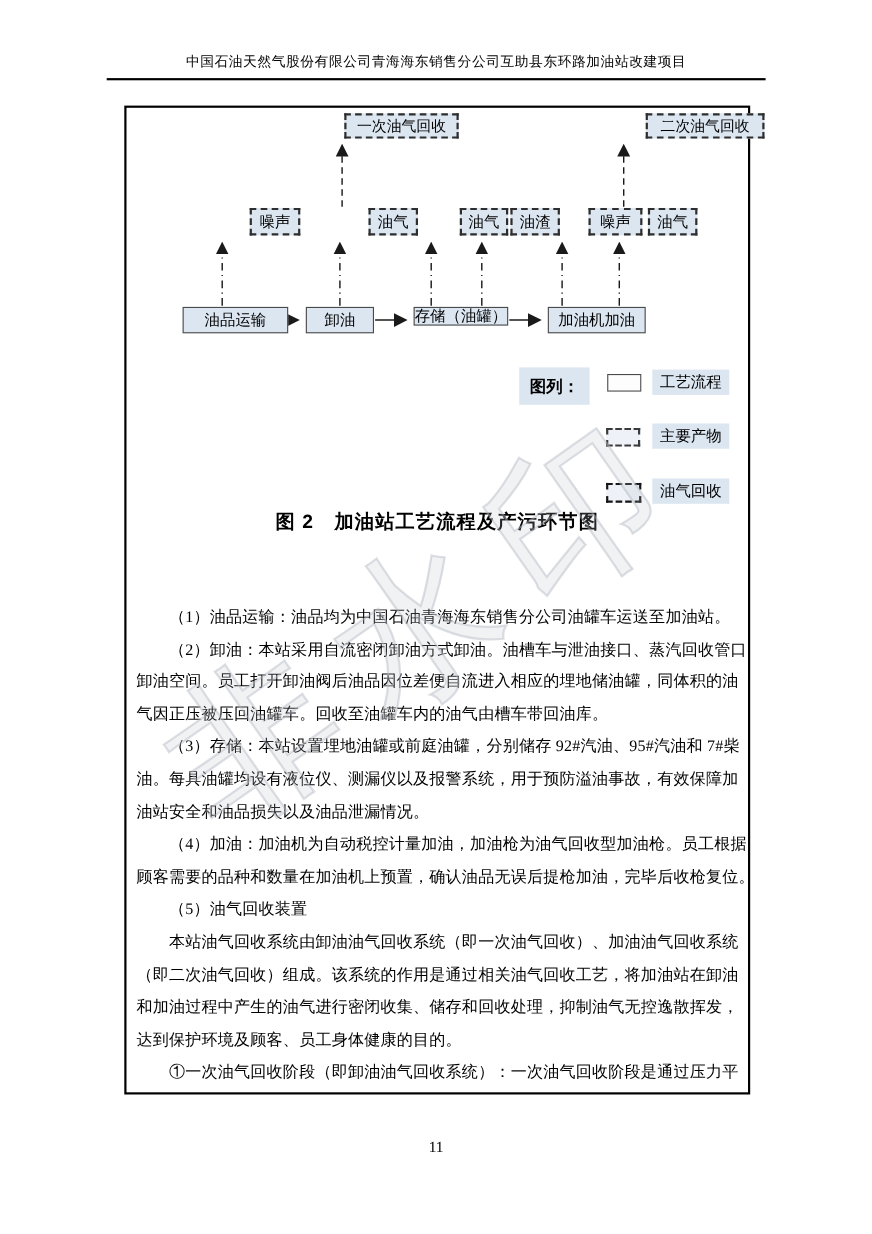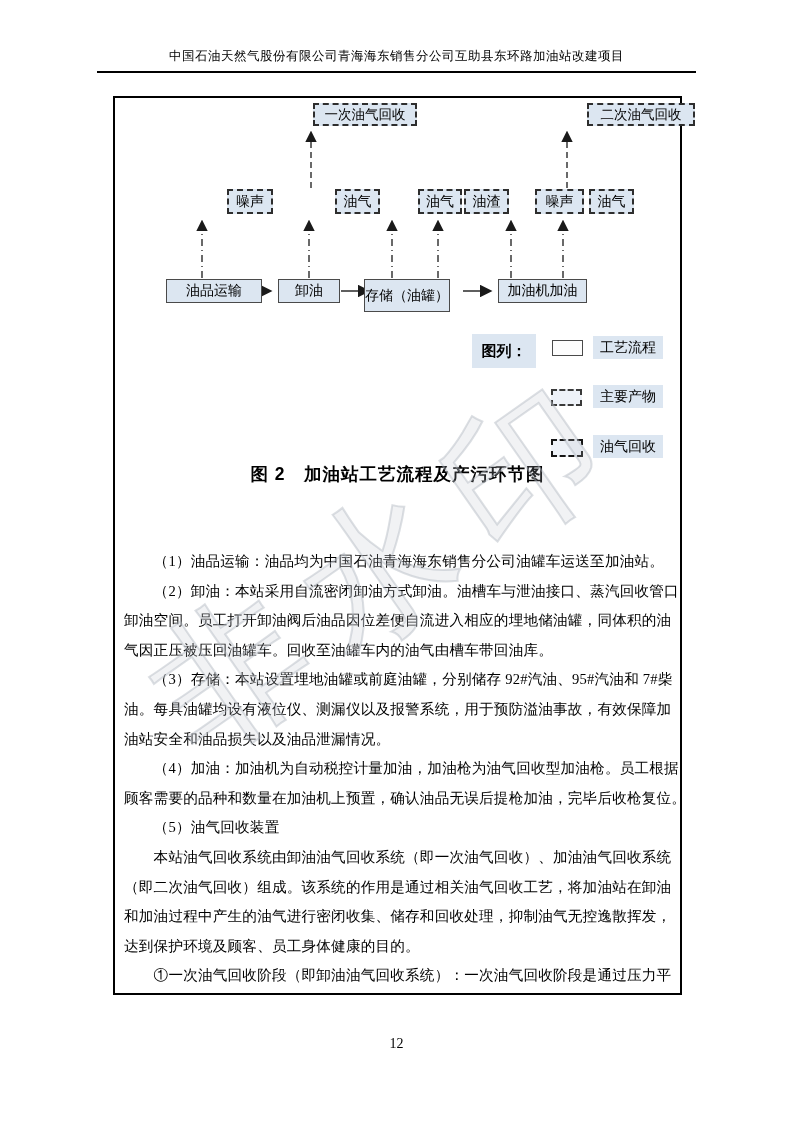--- a/index.html
+++ b/index.html
@@ -32,21 +32,21 @@
   .recovery-1 { left:150px; top:5px;  width:104px; height:23px; font-size:13.5px; }
   .recovery-2 { left:424px; top:5px;  width:108px; height:23px; font-size:13.5px; }
   .poll-1 { left:64px;  top:91px; width:46px; height:25px; }
   .poll-2 { left:172px; top:91px; width:45px; height:25px; }
   .poll-3 { left:255px; top:91px; width:44px; height:25px; }
   .poll-4 { left:301px; top:91px; width:45px; height:25px; }
   .poll-5 { left:372px; top:91px; width:49px; height:25px; }
   .poll-6 { left:426px; top:91px; width:45px; height:25px; }
   .proc-1 { left:51px;  top:181px; width:96px; height:24px; }
   .proc-2 { left:163px; top:181px; width:62px; height:24px; }
-  .proc-3 { left:249px; top:181px; width:86px; height:33px; }
+  .proc-3 { left:261px; top:181px; width:86px; height:17px; }
   .proc-4 { left:383px; top:181px; width:89px; height:24px; }
 
   .arrows { position:absolute; left:0; top:0; width:565px; height:330px; z-index:1; }
 
   
   .legend-title {
     position:absolute; left:357px; top:236px; width:64px; height:34px;
     background:#dce6f1; display:flex; align-items:center; justify-content:center;
     font-size:15px; z-index:2;font-weight:bold;
   }
@@ -162,13 +162,13 @@
     <div class="tline">　　本站油气回收系统由卸油油气回收系统（即一次油气回收）、加油油气回收系统</div>
     <div class="tline">（即二次油气回收）组成。该系统的作用是通过相关油气回收工艺，将加油站在卸油</div>
     <div class="tline">和加油过程中产生的油气进行密闭收集、储存和回收处理，抑制油气无控逸散挥发，</div>
     <div class="tline">达到保护环境及顾客、员工身体健康的目的。</div>
     <div class="tline">　　①一次油气回收阶段（即卸油油气回收系统）：一次油气回收阶段是通过压力平</div>
   </div>
 </div>
 
 <div class="watermark">非水印</div>
 
-<div class="page-number">12</div>
+<div class="page-number">11</div>
 
 </body></html>

